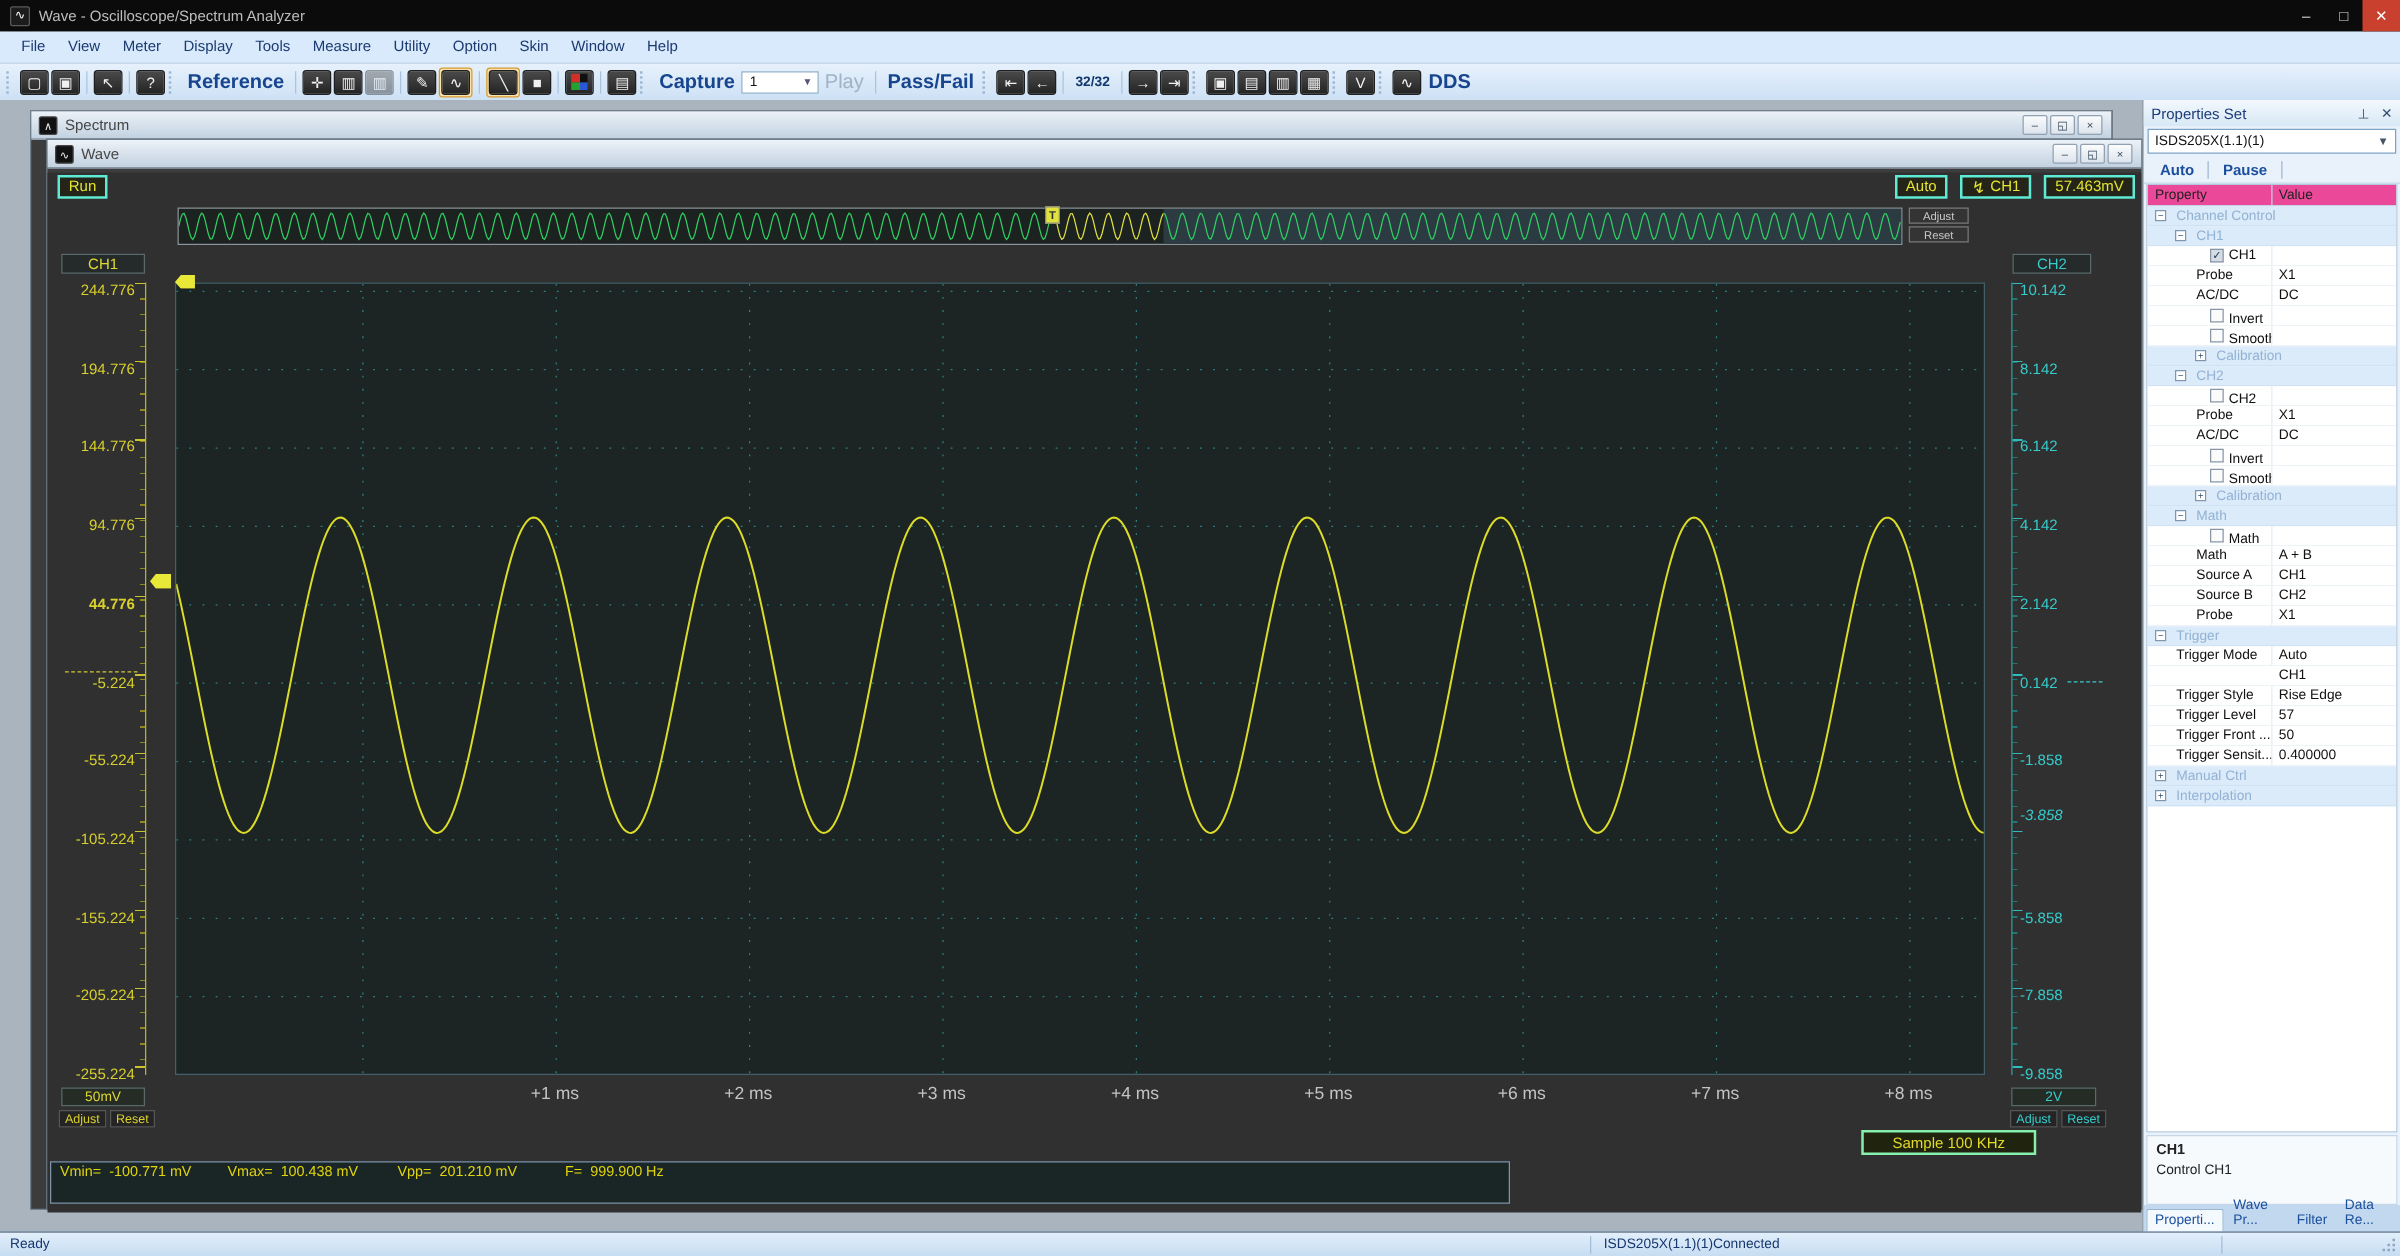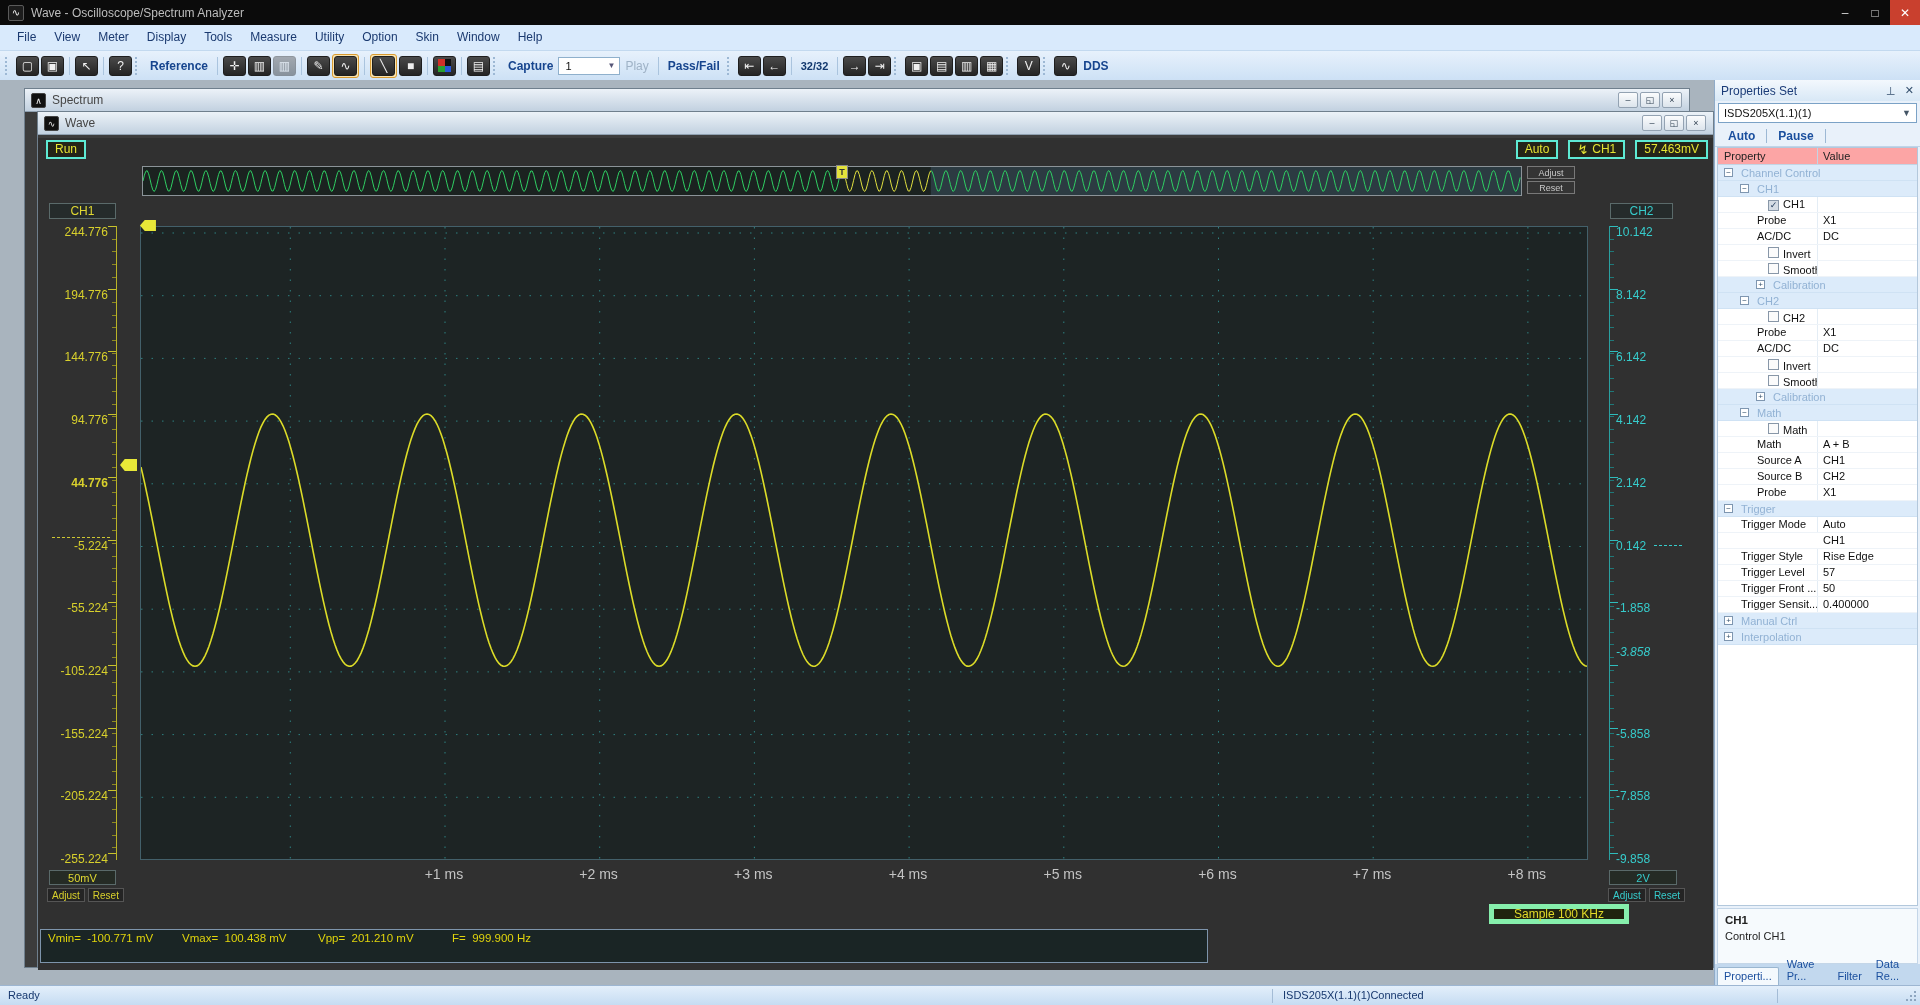--- a/index.html
+++ b/index.html
@@ -20,21 +20,21 @@
   .menu-item { padding:0 9px; font-size:12px; color:#1b3a70; line-height:25px; }
 
   .toolbar { height:29px; background:linear-gradient(#e7f1fc,#cde1f5); display:flex; align-items:center; padding-left:3px; }
   .tb-grip { width:6px; height:18px; border-left:2px dotted #9db8d4; margin:0 4px 0 2px; }
   .tb-sep  { width:1px; height:18px; background:#aac4de; margin:0 4px; }
   .ico { width:23px; height:20px; background:linear-gradient(#4a4a4a,#242424); border:1px solid #1e1e1e;
     border-radius:3px; color:#f0f0f0; font-size:12px; display:flex; align-items:center; justify-content:center; margin:0 1px; }
   .ico.dis { opacity:.42; }
   .sel { border:1px solid #d89a30; background:#f9e3ae; border-radius:3px; padding:1px; margin:0 1px; display:flex; }
   .sel .ico { margin:0; }
-  .tb-label { font-size:12px; color:#17458e; margin:0 5px; font-weight:bold; }
+  .tb-label { font-size:16px; color:#17458e; margin:0 5px; font-weight:bold; }
   .tb-label.dis { color:#9fb2c6; font-weight:normal; }
   .combo { width:62px; height:18px; background:#fff; border:1px solid #8fb0cc; font-size:11px;
     display:flex; align-items:center; padding-left:6px; color:#111; }
   .combo .chev { margin-left:auto; color:#557; font-size:8px; padding-right:4px; }
   .counter { font-size:11px; font-weight:bold; color:#12386e; margin:0 5px; }
   .rgbgrid { width:13px; height:13px; display:grid; grid-template-columns:1fr 1fr; grid-template-rows:1fr 1fr; }
   .rgbgrid i:nth-child(1){background:#d03028}.rgbgrid i:nth-child(2){background:#101010}
   .rgbgrid i:nth-child(3){background:#28a030}.rgbgrid i:nth-child(4){background:#2858d8}
 
   
@@ -109,42 +109,42 @@
   .axcol.right .adj-btn { color:#36cccc; }
 
   .plotcol { width:1449px; padding-top:23px; position:relative; }
   .plot { position:relative; width:1448px; height:634px; background:#1d2424; border:1px solid #43606a; }
   .plot svg { position:absolute; left:0; top:0; }
   .cornerflag { position:absolute; left:-1px; top:-7px; width:16px; height:11px; background:#e8e838;
     clip-path:polygon(0 50%,30% 0,100% 0,100% 100%,30% 100%); z-index:3; }
   .xlabels { position:relative; height:22px; }
   .xlab { position:absolute; top:6px; width:60px; margin-left:-30px; text-align:center; color:#c4c4c4; font-size:14px; }
 
-  .sample-box { position:absolute; top:766px; right:84px; width:140px; height:20px; border:5px solid #86efac;
+  .sample-box { position:absolute; top:766px; right:84px; width:140px; height:20px; border:2px solid #86efac;
     background:#20240f; color:#e2da28; font-size:12px; display:flex; align-items:center; justify-content:center; }
   .meas { position:absolute; top:791px; left:2px; width:1168px; height:34px; background:#1a2525; border:1px solid #7d94ab; }
   .meas-row { position:relative; height:16px; }
   .meas-item { position:absolute; font-size:11.5px; white-space:pre; top:2px; }
   .meas-row.r1 .meas-item { color:#e0d40c; }
   .meas-row.r2 .meas-item { color:#2bd6d6; top:1px; }
 
   
   .props { width:206px; background:#e9f1fa; border-left:1px solid #90abc8; display:flex; flex-direction:column; font-size:11px; }
   .p-header { height:21px; display:flex; align-items:center; padding:0 6px; color:#1b3c78; font-size:12px;
     background:linear-gradient(#f3f8fd,#d8e8f6); }
   .p-header .pin { margin-left:auto; transform:rotate(180deg); color:#35506e; font-size:11px; }
   .p-header .px { margin-left:9px; color:#35506e; font-size:11px; }
   .p-combo { margin:2px 3px; height:20px; background:#fff; border:1px solid #7ba2c6; display:flex;
     align-items:center; padding:0 5px; color:#111; }
   .p-combo .chev { margin-left:auto; color:#456; font-size:9px; }
   .p-tools { height:22px; display:flex; align-items:center; padding:0 2px; border-bottom:1px solid #c0d4e8; }
   .p-tool { color:#1b4f9e; font-size:12px; padding:0 11px; font-weight:bold; }
   .p-tsep { width:1px; height:14px; background:#9db8d4; }
   .pg { flex:1; margin:0 2px; background:#fff; border:1px solid #b3c8dc; display:flex; flex-direction:column; overflow:hidden; }
-  .pg-head { height:17px; display:flex; background:#fca5a5; border-bottom:1px solid #c4d4e4; color:#222; }
+  .pg-head { height:17px; display:flex; background:#ec4899; border-bottom:1px solid #c4d4e4; color:#222; }
   .pg-head .c1 { width:100px; padding-left:6px; border-right:1px solid #c4d4e4; line-height:16px; }
   .pg-head .c2 { flex:1; padding-left:5px; line-height:16px; }
   .pg-rows { flex:1; }
   .pg-row { height:16px; display:flex; position:relative; background:#fff; border-bottom:1px solid #eef3f8; }
   .pg-row.group { background:#dcebfa; border-bottom:1px solid #cfe2f4; }
   .pg-box { position:absolute; top:3px; width:9px; height:9px; background:#fff; border:1px solid #7e96b0;
     font-size:8px; line-height:7px; text-align:center; color:#35526e; }
   .pg-glabel { position:absolute; top:2px; color:#92b2d4; }
   .pg-c1 { width:100px; border-right:1px solid #e4edf5; line-height:15px; white-space:nowrap; overflow:hidden; color:#101010; }
   .pg-c2 { flex:1; padding-left:5px; line-height:15px; color:#101010; }

